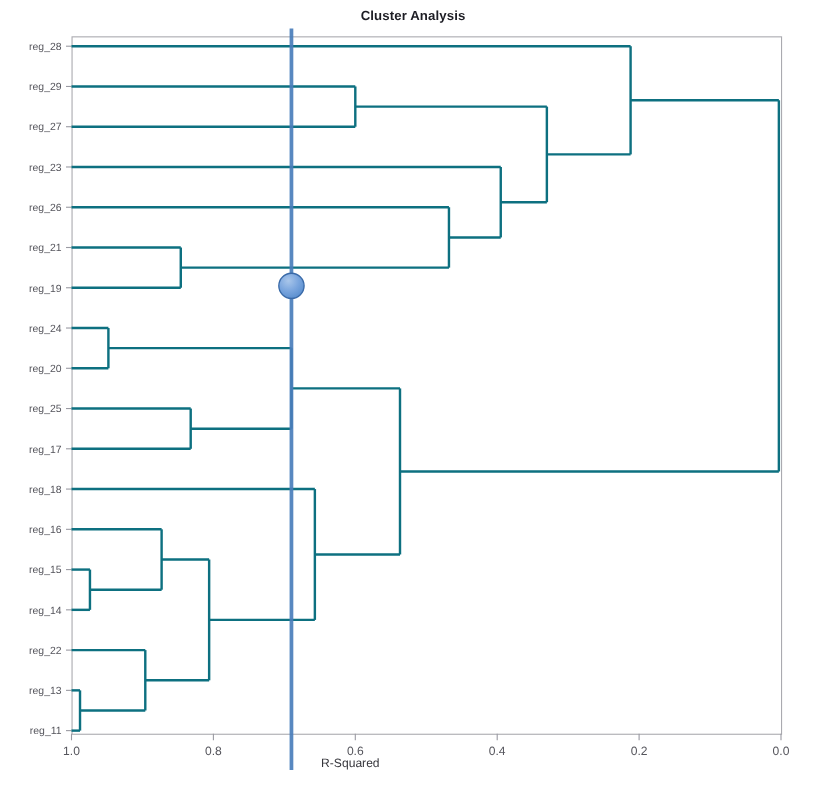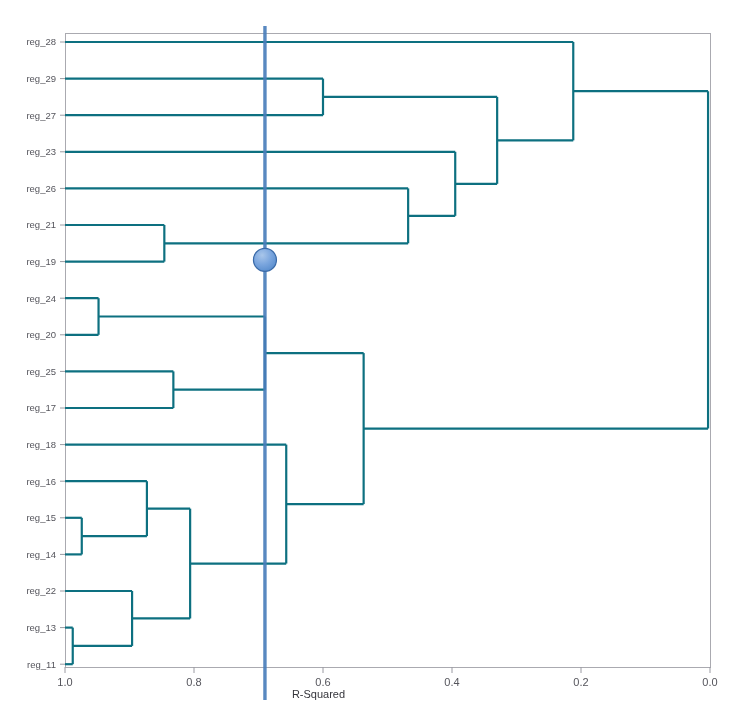--- a/index.html
+++ b/index.html
@@ -31,20 +31,21 @@
     position:absolute;
     font-size:11px;color:#35353b;
     width:637px;text-align:center;top:688px;left:0;
   }
 </style>
 </head>
 <body>
 
 <div id="stage">
 
+  <div id="chart-title">Cluster Analysis</div>
 
   <svg id="plot-svg" width="751" height="714">
 
     <defs>
       <radialGradient id="markerGrad" cx="38%" cy="30%" r="72%">
         <stop offset="0%" stop-color="#a9c6ea"></stop>
         <stop offset="55%" stop-color="#7ba6de"></stop>
         <stop offset="100%" stop-color="#5b8fcf"></stop>
       </radialGradient>
     </defs>

